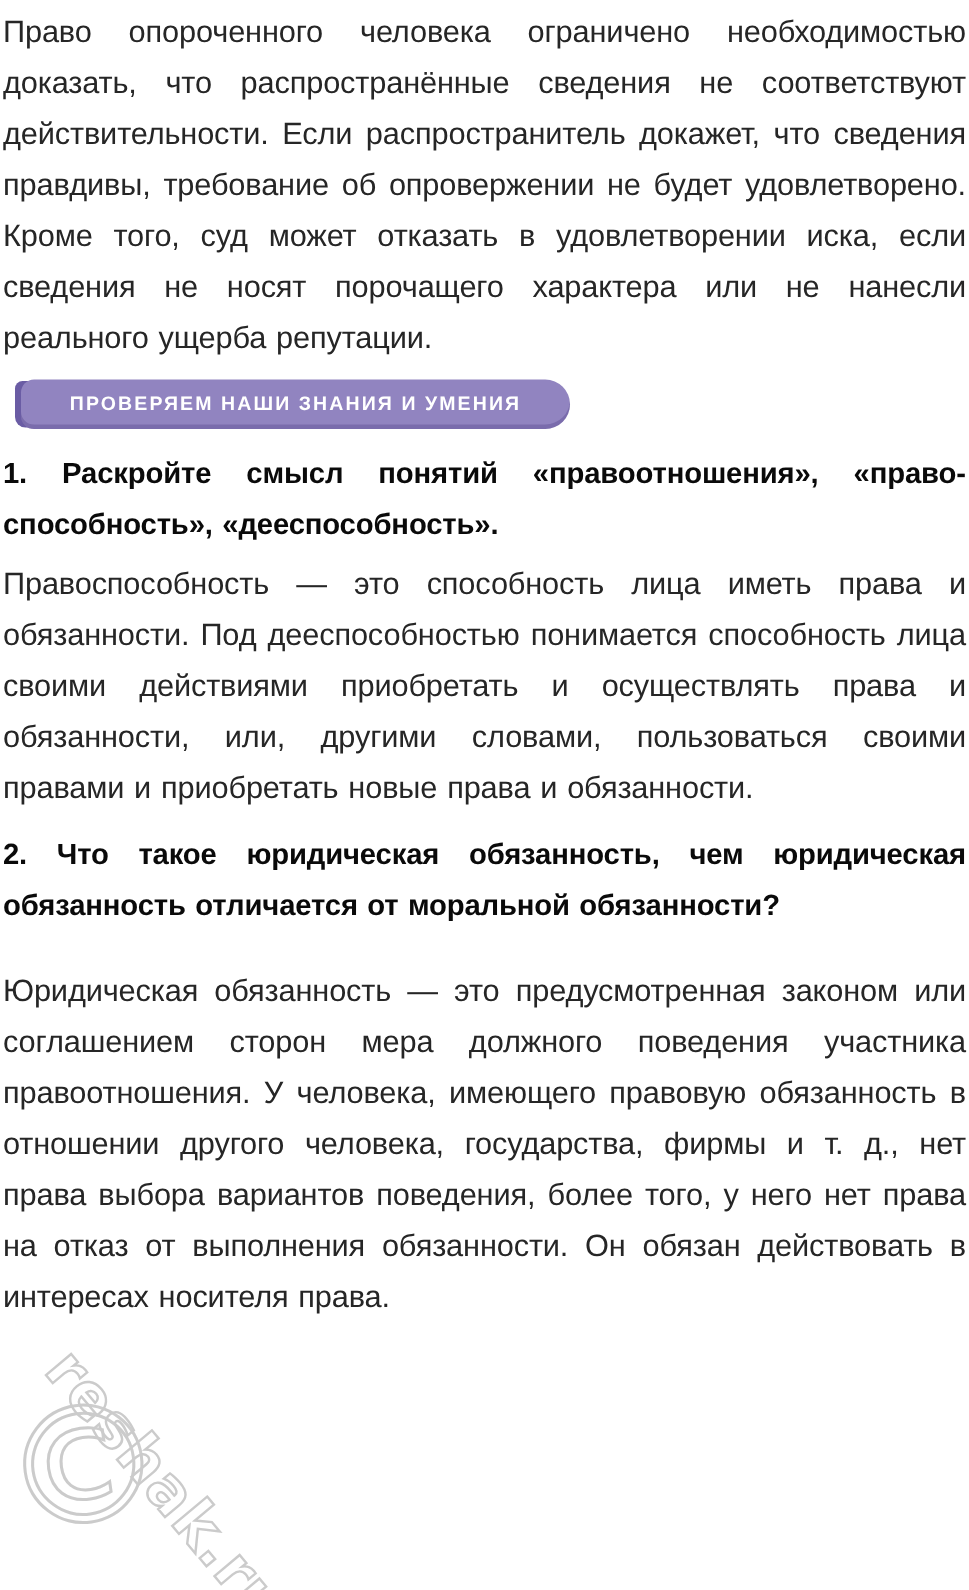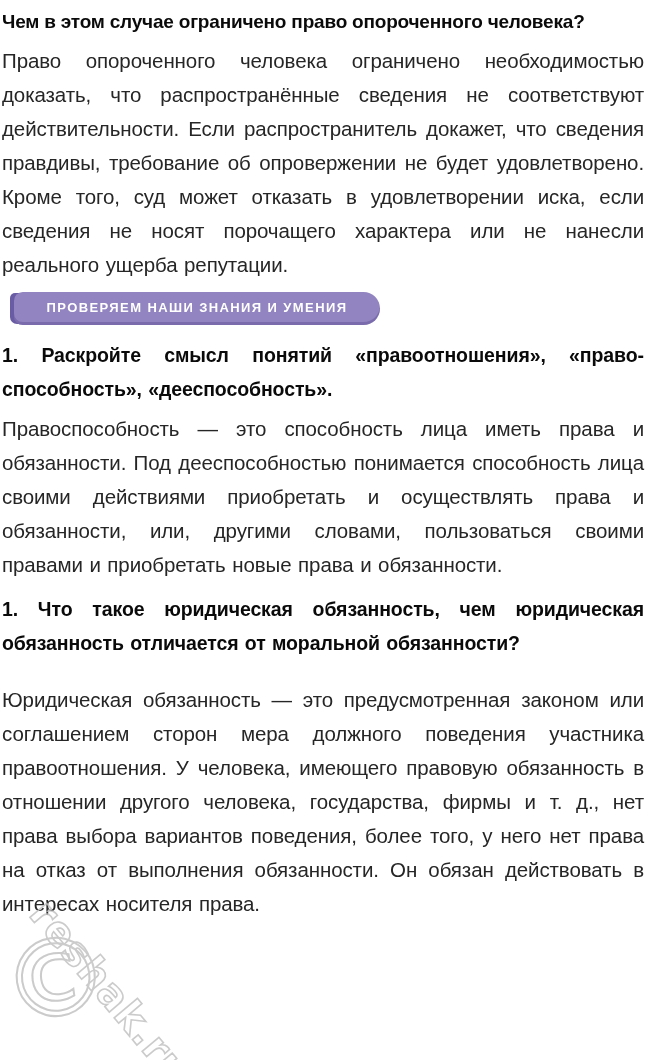--- a/index.html
+++ b/index.html
@@ -76,37 +76,36 @@
     -webkit-text-stroke: 1.6px var(--watermark-stroke, #c2c2c2);
     transform: rotate(50deg); transform-origin: 0 0;
     white-space: nowrap;
   }
 </style>
 </head>
 <body>
 
 <article class="page">
 
-  <h1 class="q-title intro-title">Чем в этом случае ограничено право опороченного человека?</h1>
 
   <p class="para">Право опороченного человека ограничено необходимостью доказать, что распространённые сведения не соответствуют действительности. Если распространитель докажет, что сведения правдивы, требование об опровержении не будет удовлетворено. Кроме того, суд может отказать в удовлетворении иска, если сведения не носят порочащего характера или не нанесли реального ущерба репутации.</p>
 
   <div class="badge-row">
     <span class="badge-fold"></span>
     <span class="badge-pill">
       <span class="badge-label">ПРОВЕРЯЕМ НАШИ ЗНАНИЯ И УМЕНИЯ</span>
     </span>
   </div>
 
   <h2 class="q-title">1. Раскройте смысл понятий «правоотношения», «право­способность», «дееспособность».</h2>
 
 
   <p class="para">Правоспособность — это способность лица иметь права и обязанности. Под дееспособностью понимается способность лица своими действиями приобретать и осуществлять права и обязанности, или, другими словами, пользоваться своими правами и приобретать новые права и обязанности.</p>
 
-  <h2 class="q-title">1. Что такое юридическая обязанность, чем юридическая обязанность отличается от моральной обязанности?</h2>
+  <h2 class="q-title">2. Что такое юридическая обязанность, чем юридическая обязанность отличается от моральной обязанности?</h2>
 
   <p class="para">Юридическая обязанность — это предусмотренная законом или соглашением сторон мера должного поведения участника правоотношения. У человека, имеющего правовую обязанность в отношении другого человека, государства, фирмы и т. д., нет права выбора вариантов поведения, более того, у него нет права на отказ от выполнения обязанности. Он обязан действовать в интересах носителя права.</p>
 
 </article>
 
 <div class="watermark">
   <span class="wm-symbol">©</span>
   <span class="wm-text">reshak.ru</span>
 </div>
 

